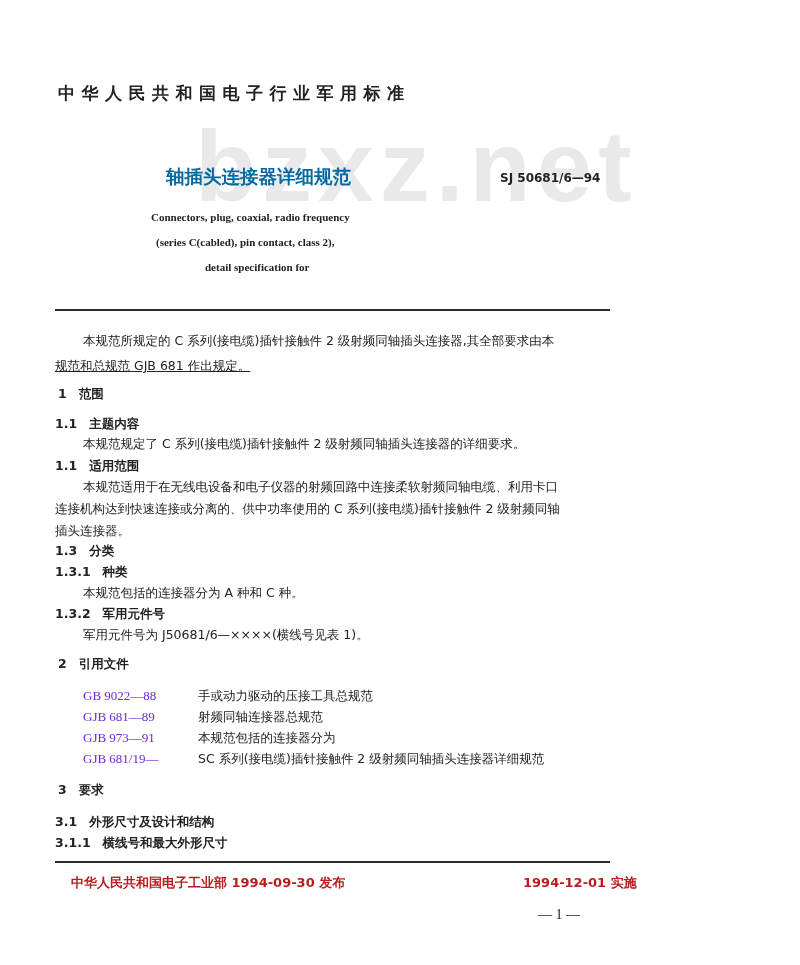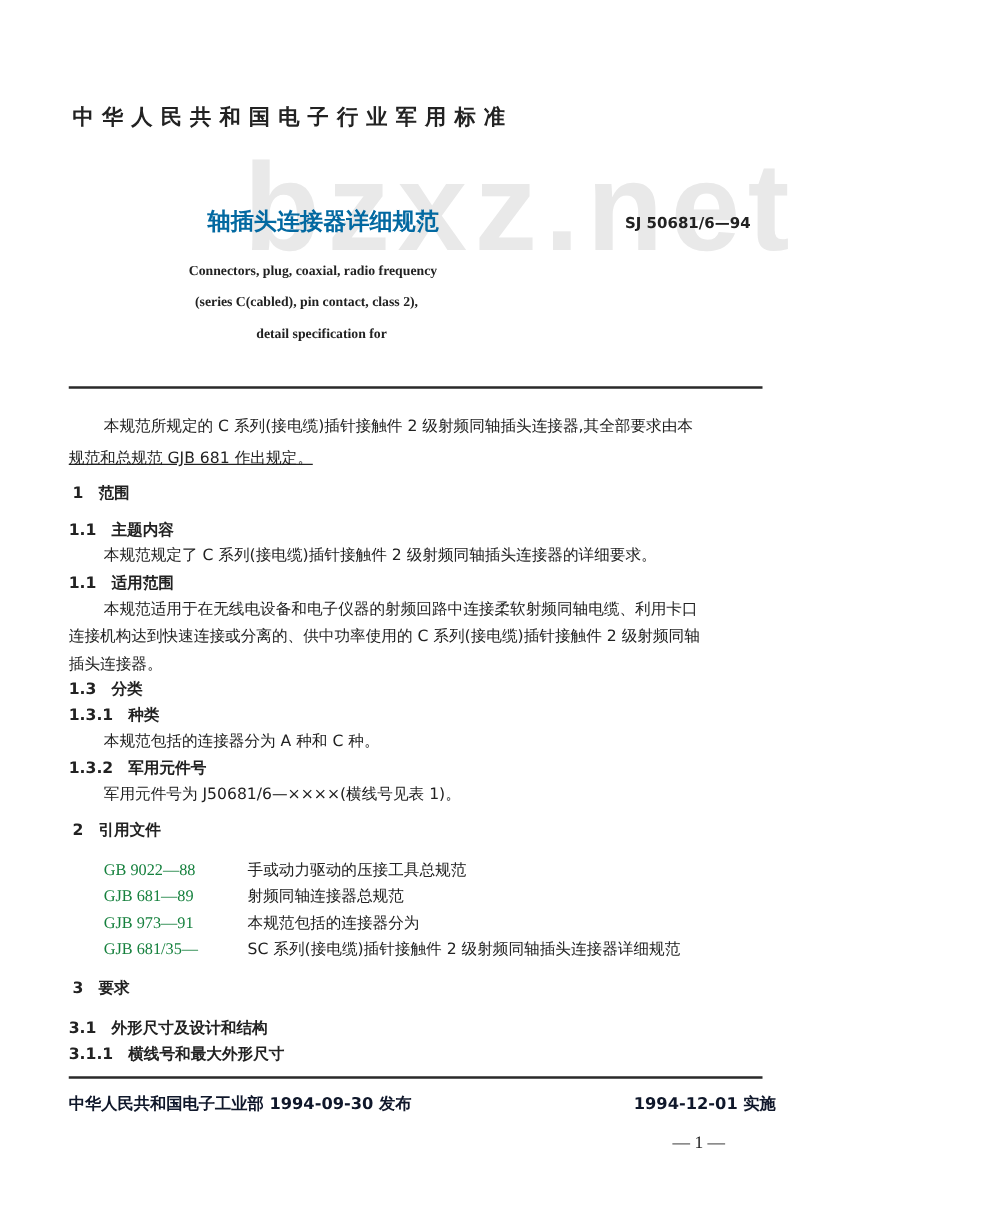--- a/index.html
+++ b/index.html
@@ -23,22 +23,22 @@
     .en { font-family: "Liberation Serif", "DejaVu Serif", serif; font-weight: bold; font-size: 11px; color: #222; }
     .en1 { left: 151px; top: 195px; }
     .en2 { left: 156px; top: 220px; }
     .en3 { left: 205px; top: 245px; text-align: right; }
     .rule { position: absolute; height: 2px; background: #2a2a2a; }
     .rule-top { left: 55px; top: 293px; width: 555px; }
     .rule-bottom { left: 55px; top: 845px; width: 555px; }
     .body-text { font-size: 12.5px; color: #222; }
     .heading { font-size: 12.5px; font-weight: bold; color: #222; }
     .heading .num { font-family: "DejaVu Sans", sans-serif; font-weight: bold; margin-right: 12px; }
-    .ref-code { font-family: "Liberation Serif", "DejaVu Serif", serif; font-size: 13px; color: #15803d; }
-    .footer { font-size: 13px; font-weight: bold; color: #0f172a; }
+    .ref-code { font-family: "Liberation Serif", "DejaVu Serif", serif; font-size: 13px; color: #6d28d9; }
+    .footer { font-size: 13px; font-weight: bold; color: #b91c1c; margin-left: 16px; }
     .page-num { font-family: "Liberation Serif", "DejaVu Serif", serif; font-size: 14px; color: #222; }
   </style>
 </head>
 <body>
 
 <div class="watermark">bzxz.net</div>
 
 <div class="layer">
 
   <div class="abs std-header">中华人民共和国电子行业军用标准</div>
@@ -92,21 +92,21 @@
   <div>
     <div class="abs ref-code" style="left:83px; top:672px;">GB 9022—88</div>
     <div class="abs body-text" style="left:198px; top:672px;">手或动力驱动的压接工具总规范</div>
 
     <div class="abs ref-code" style="left:83px; top:693px;">GJB 681—89</div>
     <div class="abs body-text" style="left:198px; top:693px;">射频同轴连接器总规范</div>
 
     <div class="abs ref-code" style="left:83px; top:714px;">GJB 973—91</div>
     <div class="abs body-text" style="left:198px; top:714px;">本规范包括的连接器分为</div>
 
-    <div class="abs ref-code" style="left:83px; top:735px;">GJB 681/35—</div>
+    <div class="abs ref-code" style="left:83px; top:735px;">GJB 681/19—</div>
     <div class="abs body-text" style="left:198px; top:735px;">SC 系列(接电缆)插针接触件 2 级射频同轴插头连接器详细规范</div>
   </div>
 
   <div class="abs heading" style="left:58px; top:766px;">
     <span class="num">3</span><span>要求</span>
   </div>
 
   <div class="abs heading" style="left:55px; top:798px;">
     <span class="num">3.1</span><span>外形尺寸及设计和结构</span>
   </div>

